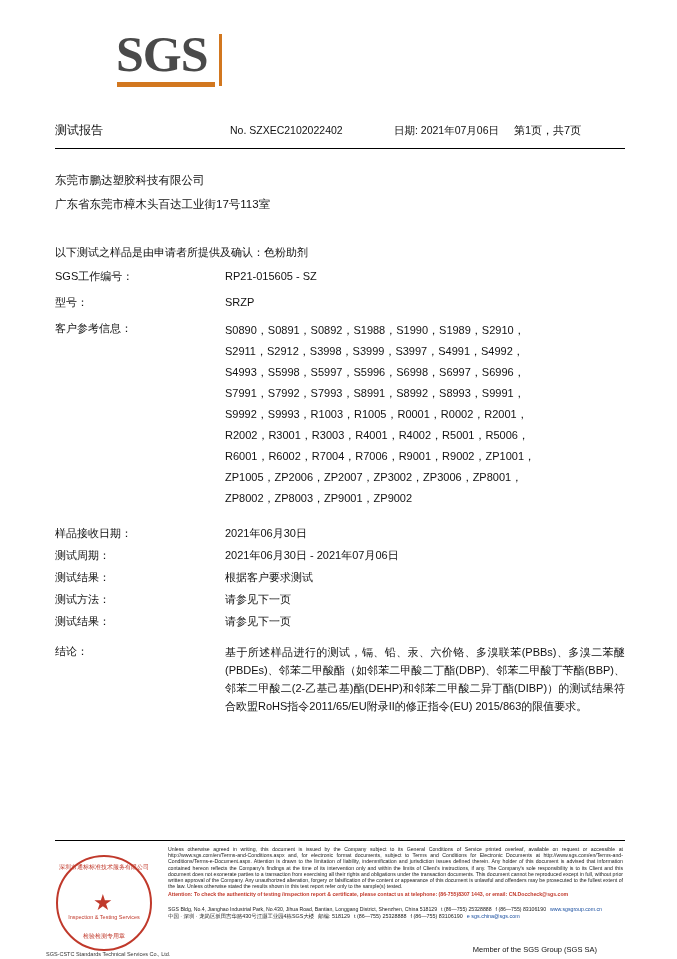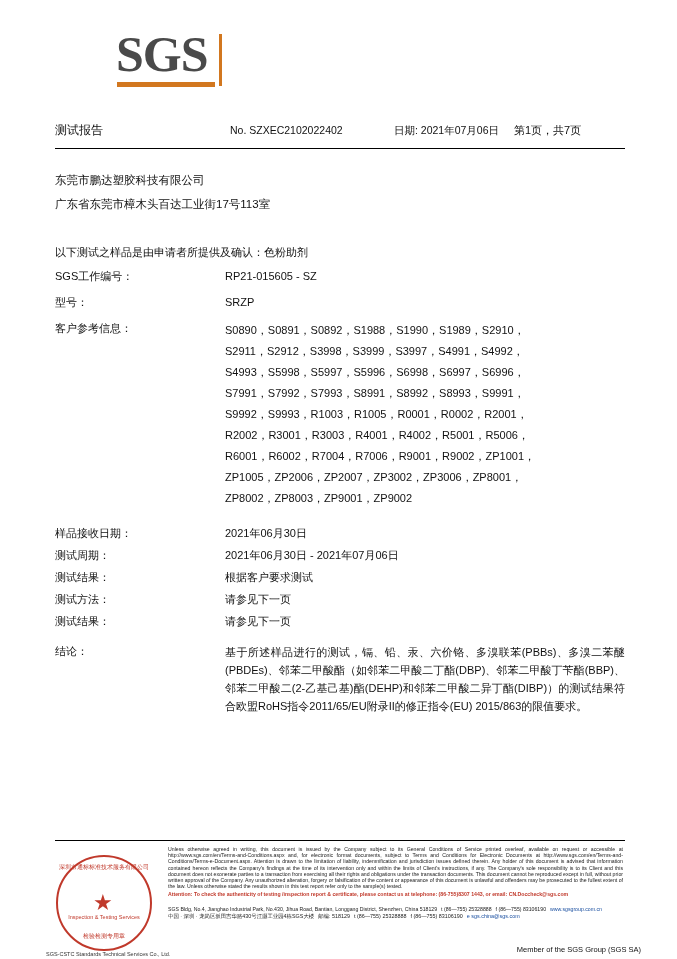--- a/index.html
+++ b/index.html
@@ -238,21 +238,21 @@
   .addr-row { display: flex; gap: 4px; }
   .addr-row .seg { white-space: nowrap; }
   .addr-row .url { color: #1a4fa0; }
 
   .member-line {
     position: absolute;
     left: 0;
     top: 945px;
     width: 677px;
     text-align: right;
-    padding-right: 36px;
+    padding-right: 80px;
     font-size: 7.5px;
     color: #111;
   }
 </style>
 </head>
 <body>
 
 <div class="page">
 
   <div class="logo-area">

